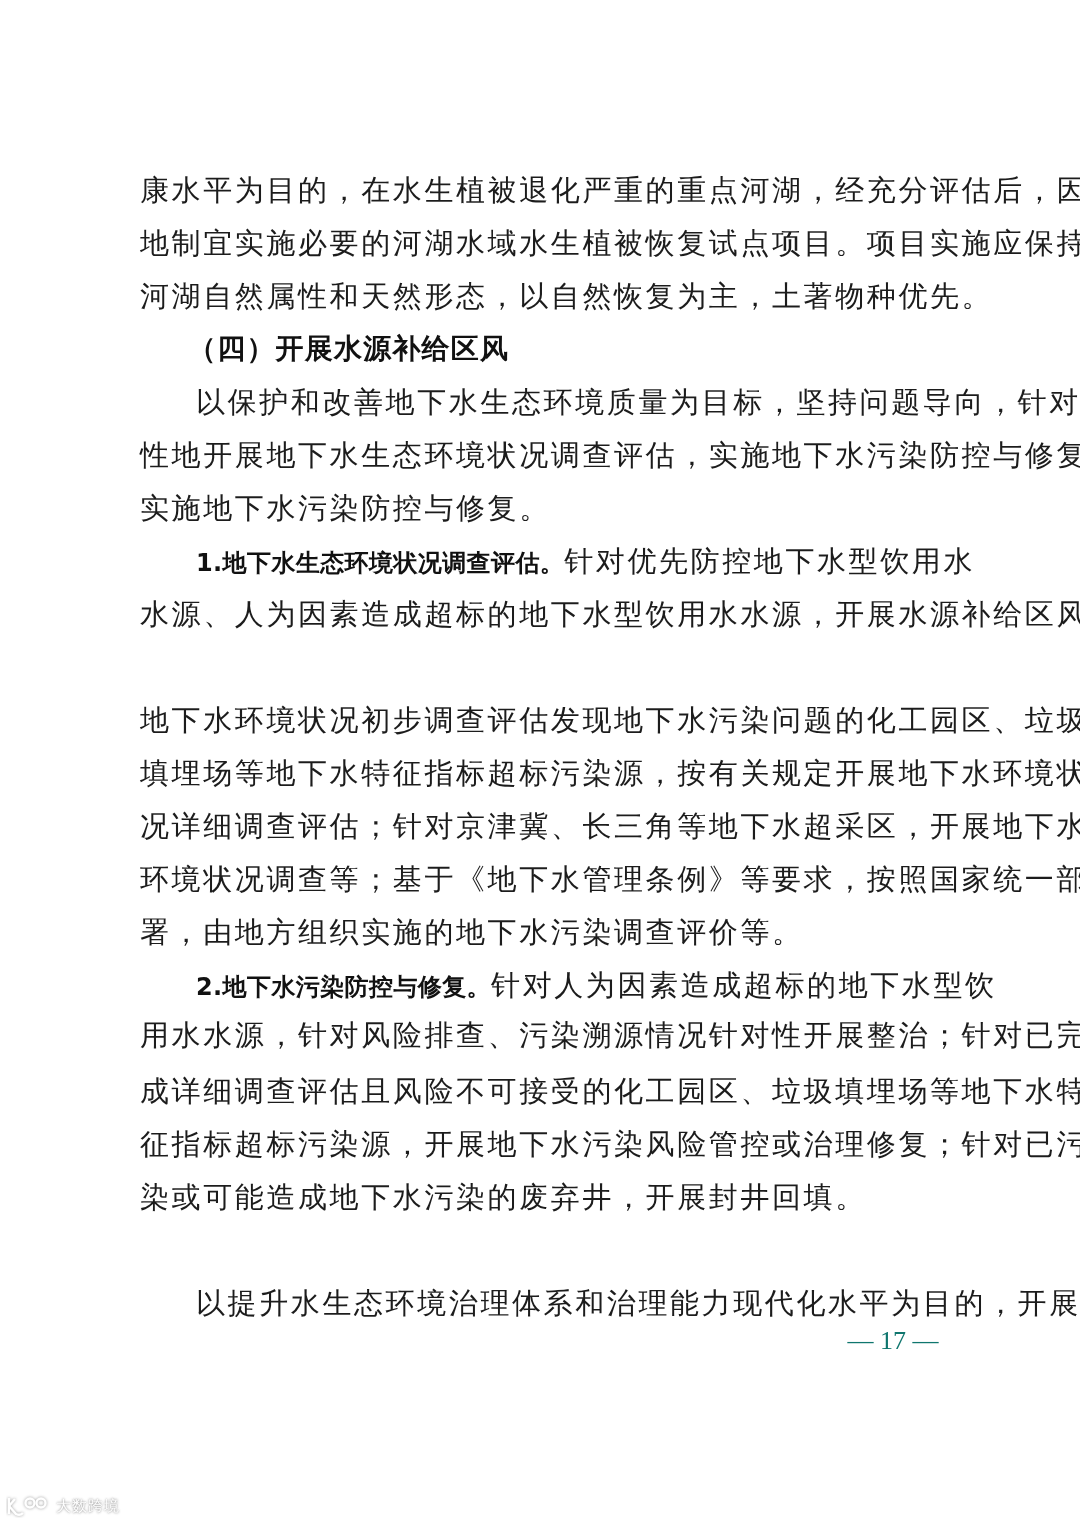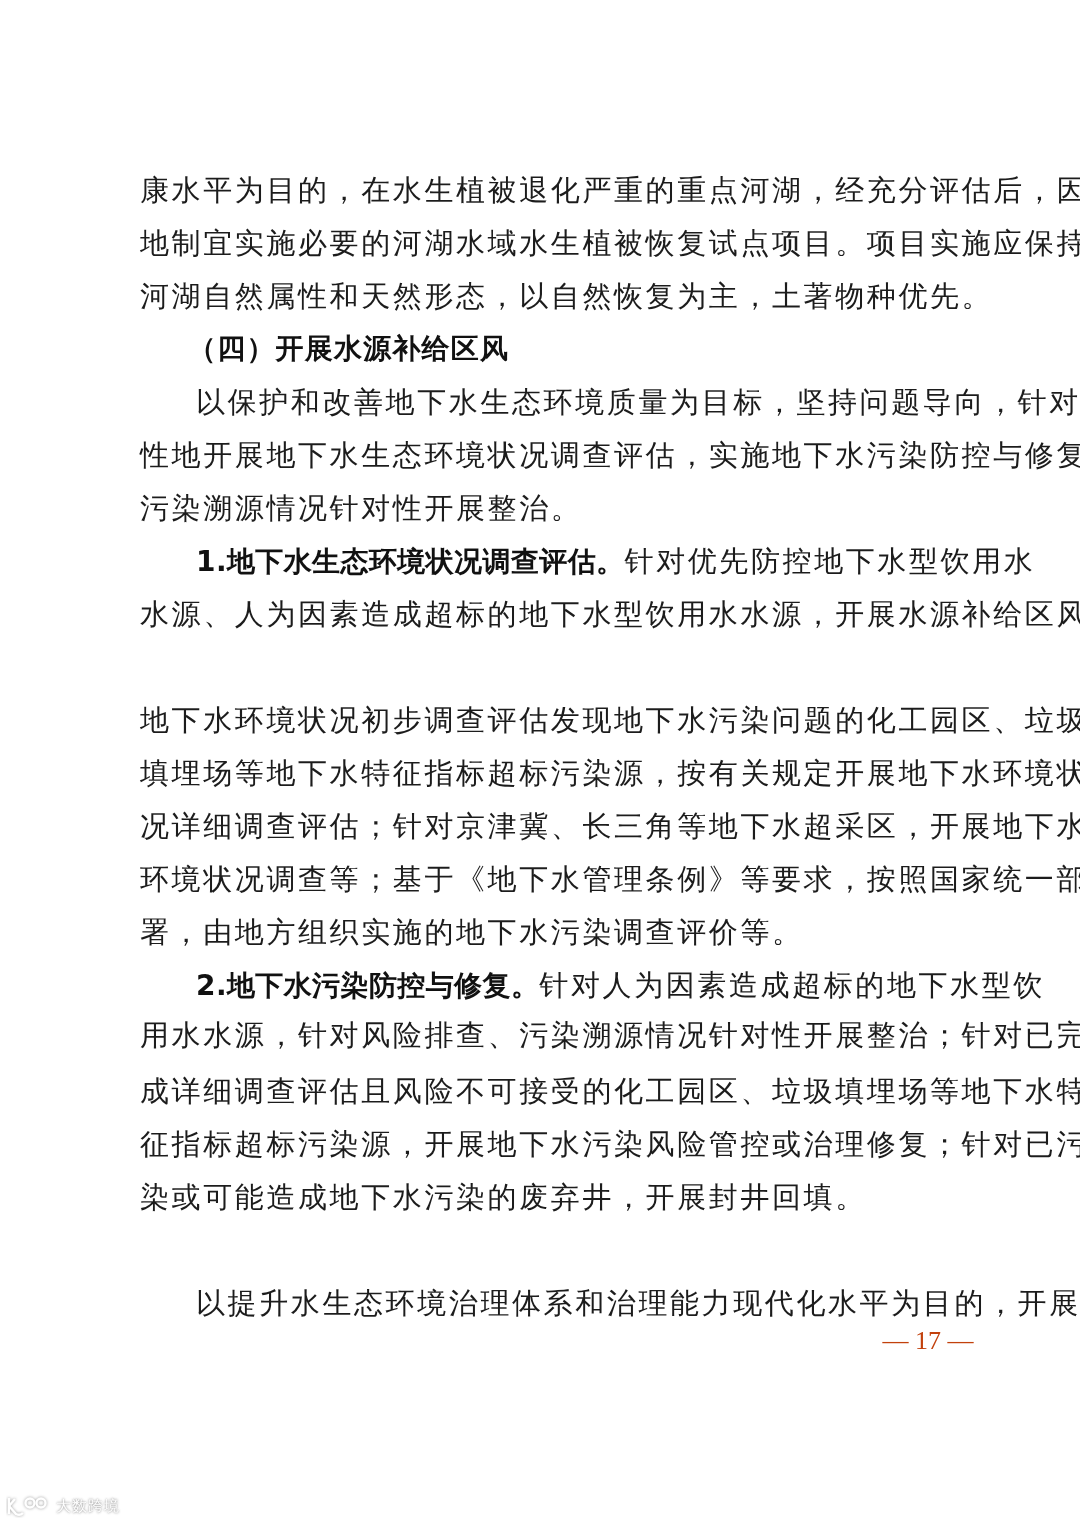--- a/index.html
+++ b/index.html
@@ -40,33 +40,33 @@
       font-weight: bold;
       font-family: "DejaVu Sans", "Liberation Sans", sans-serif;
       letter-spacing: 1.2px;
       font-size: 28px;
       color: #111111;
     }
     .bold-lead {
       font-weight: bold;
       font-family: "DejaVu Sans", "Liberation Sans", sans-serif;
       letter-spacing: 0.4px;
-      font-size: 28px;
+      font-size: 24px;
       color: #111111;
     }
     .page-number {
       position: absolute;
-      left: 868px;
+      left: 833px;
       top: 1323px;
       width: 120px;
       text-align: center;
       font-family: "Liberation Serif", serif;
       font-size: 26px;
       line-height: 36px;
-      color: #c2410c;
+      color: #0f766e;
       white-space: nowrap;
     }
     .watermark {
       position: absolute;
       left: 6px;
       top: 1492px;
       height: 28px;
       display: flex;
       align-items: center;
       gap: 4px;
@@ -85,21 +85,21 @@
 <div class="page">
 
   <div class="line" style="top:170px;">康水平为目的，在水生植被退化严重的重点河湖，经充分评估后，因</div>
   <div class="line" style="top:223px;">地制宜实施必要的河湖水域水生植被恢复试点项目。项目实施应保持</div>
   <div class="line" style="top:276px;">河湖自然属性和天然形态，以自然恢复为主，土著物种优先。</div>
 
   <div class="line indent heading" style="top:329px; left:188px;">（四）开展水源补给区风</div>
 
   <div class="line indent" style="top:382px;">以保护和改善地下水生态环境质量为目标，坚持问题导向，针对</div>
   <div class="line" style="top:435px;">性地开展地下水生态环境状况调查评估，实施地下水污染防控与修复，</div>
-  <div class="line" style="top:488px;">污染溯源情况针对性开展整治。</div>
+  <div class="line" style="top:488px;">实施地下水污染防控与修复。</div>
 
   <div class="line indent" style="top:541px;">
     <span class="bold-lead">1.地下水生态环境状况调查评估。</span><span>针对优先防控地下水型饮用水</span>
   </div>
   <div class="line" style="top:594px;">水源、人为因素造成超标的地下水型饮用水水源，开展水源补给区风</div>
   <div class="line" style="top:700px;">地下水环境状况初步调查评估发现地下水污染问题的化工园区、垃圾</div>
   <div class="line" style="top:753px;">填埋场等地下水特征指标超标污染源，按有关规定开展地下水环境状</div>
   <div class="line" style="top:806px;">况详细调查评估；针对京津冀、长三角等地下水超采区，开展地下水</div>
   <div class="line" style="top:859px;">环境状况调查等；基于《地下水管理条例》等要求，按照国家统一部</div>
   <div class="line" style="top:912px;">署，由地方组织实施的地下水污染调查评价等。</div>

